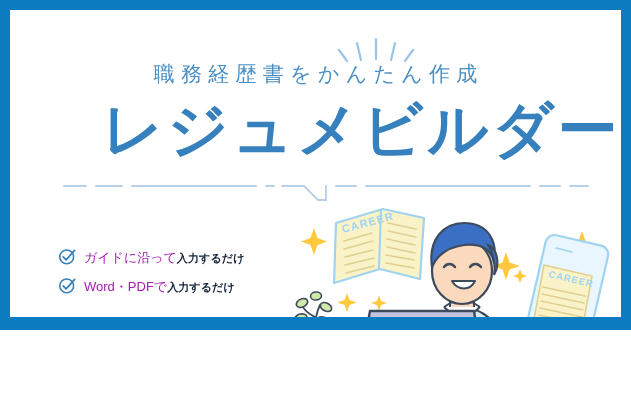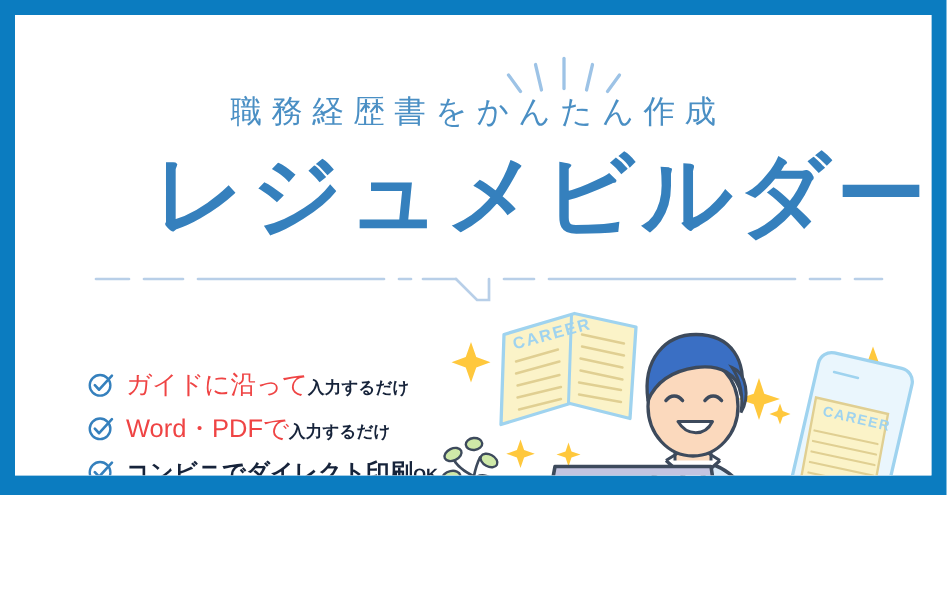--- a/index.html
+++ b/index.html
@@ -86,21 +86,21 @@
     width:19px;height:19px;
     margin-right:7px;
     display:block;
   }
   .feature-text{
     font-size:14px;
     color:#1f2d3d;
     white-space:nowrap;
     line-height:1;
   }
-  .ft-light{ color:#ef4444; font-weight:400; font-size:17px;text-align:right; }
+  .ft-light{ color:#a21caf; font-weight:400; font-size:13px;text-align:right; }
   .ft-bold{ color:#16233a; font-weight:bold; font-size:11px; letter-spacing:.01em;}
   .ft-strong{ color:#16233a; font-weight:bold; font-size:15.5px; letter-spacing:.01em;}
   .ft-sm{ color:#16233a; font-weight:bold; font-size:11px; }
 
   
   .illus{
     position:absolute;
     left:282px;top:185px;
     width:340px;height:208px;
   }
@@ -158,29 +158,20 @@
       <div class="feature-row">
         <svg class="check-icon" viewBox="0 0 24 24">
           <circle cx="11" cy="12.5" r="8.7" fill="none" stroke="#3580bd" stroke-width="2"></circle>
           <polyline points="6.6,12.4 10.2,16.2 21,4.3" fill="none" stroke="#3580bd" stroke-width="2.2" stroke-linecap="round" stroke-linejoin="round"></polyline>
         </svg>
         <div class="feature-text">
           <span class="ft-light">Word・PDFで</span><span class="ft-bold">入力するだけ</span><span class="ft-sm"></span>
         </div>
       </div>
 
-      <div class="feature-row">
-        <svg class="check-icon" viewBox="0 0 24 24">
-          <circle cx="11" cy="12.5" r="8.7" fill="none" stroke="#3580bd" stroke-width="2"></circle>
-          <polyline points="6.6,12.4 10.2,16.2 21,4.3" fill="none" stroke="#3580bd" stroke-width="2.2" stroke-linecap="round" stroke-linejoin="round"></polyline>
-        </svg>
-        <div class="feature-text">
-          <span class="ft-light"></span><span class="ft-strong">コンビニでダイレクト印刷</span><span class="ft-sm">OK</span>
-        </div>
-      </div>
 
     </div>
 
     <svg class="illus" viewBox="0 0 340 208">
 
       <ellipse cx="185" cy="178" rx="138" ry="20" fill="#fbeeee"></ellipse>
       <ellipse cx="95" cy="172" rx="60" ry="14" fill="#fbeeee"></ellipse>
 
       <g fill="#ffc83d">
         <path d="M22,33 L25.5,43 L35,46.5 L25.5,50 L22,60 L18.5,50 L9,46.5 L18.5,43 Z"></path>

